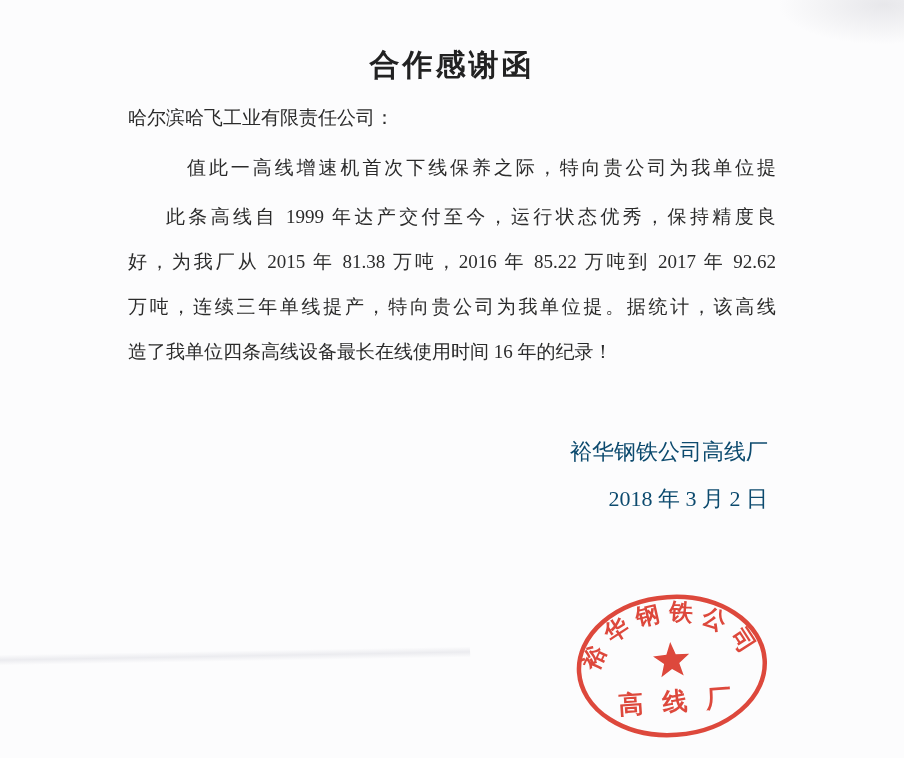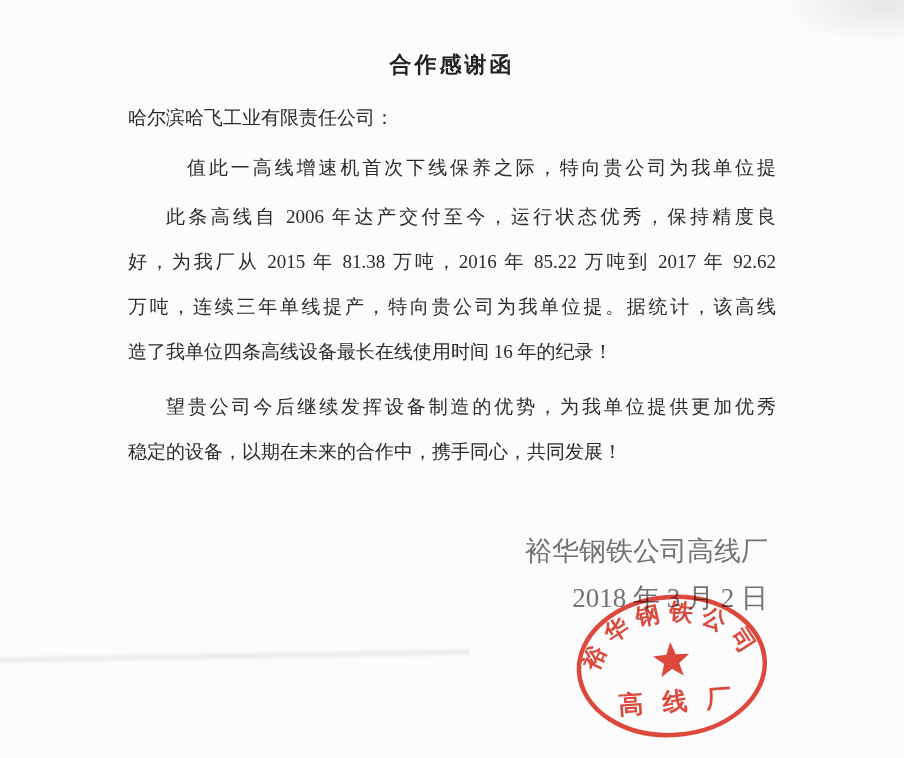--- a/index.html
+++ b/index.html
@@ -14,21 +14,21 @@
   }
   .paper {
     position: absolute;
     left: 128px;
     top: 0;
     width: 648px;
   }
   .title {
     margin: 44px 0 0 0;
     text-align: center;
-    font-size: 22px;
+    font-size: 30px;
     line-height: 42px;
     font-weight: 700;
     letter-spacing: 3px;
     color: #222222;
   }
   .line {
     font-size: 19px;
     line-height: 45px;
     color: #2b2b2b;
   }
@@ -39,23 +39,23 @@
   .indent { text-indent: 2em; }
   .salutation { margin-top: 9px; }
   .para { margin: 0; }
   .p1 { margin-top: 5px; margin-left: 21px; }
   .p2 { margin-top: 4px; }
   .p3 { margin-top: 10px; }
   .sig-block {
     margin-top: 54px;
     text-align: right;
     padding-right: 8px;
-    font-size: 27px;
+    font-size: 22px;
     line-height: 47px;
-    color: #737373;
+    color: #0c4a6e;
   }
   .stamp {
     position: absolute;
     left: 572px;
     top: 592px;
     width: 200px;
     height: 152px;
     mix-blend-mode: multiply;
     opacity: 0.9;
     transform: rotate(-4deg);
@@ -81,30 +81,26 @@
 
     <h1 class="title">合作感谢函</h1>
 
     <div class="line salutation">哈尔滨哈飞工业有限责任公司：</div>
 
     <div class="para p1">
       <div class="line fill indent">值此一高线增速机首次下线保养之际，特向贵公司为我单位提</div>
     </div>
 
     <div class="para p2">
-      <div class="line fill indent">此条高线自 2006 年达产交付至今，运行状态优秀，保持精度良</div>
+      <div class="line fill indent">此条高线自 1999 年达产交付至今，运行状态优秀，保持精度良</div>
       <div class="line fill">好，为我厂从 2015 年 81.38 万吨，2016 年 85.22 万吨到 2017 年 92.62</div>
       <div class="line fill">万吨，连续三年单线提产，特向贵公司为我单位提。据统计，该高线</div>
       <div class="line">造了我单位四条高线设备最长在线使用时间 16 年的纪录！</div>
     </div>
 
-    <div class="para p3">
-      <div class="line fill indent">望贵公司今后继续发挥设备制造的优势，为我单位提供更加优秀</div>
-      <div class="line">稳定的设备，以期在未来的合作中，携手同心，共同发展！</div>
-    </div>
 
     <div class="sig-block">
       <div>裕华钢铁公司高线厂</div>
       <div>2018 年 3 月 2 日</div>
     </div>
 
   </div>
 
   <svg class="stamp" viewBox="0 0 200 152" aria-hidden="true">
     <ellipse cx="100" cy="74" rx="93" ry="69" fill="none" stroke-width="4.5" stroke="#dd3526"></ellipse>

